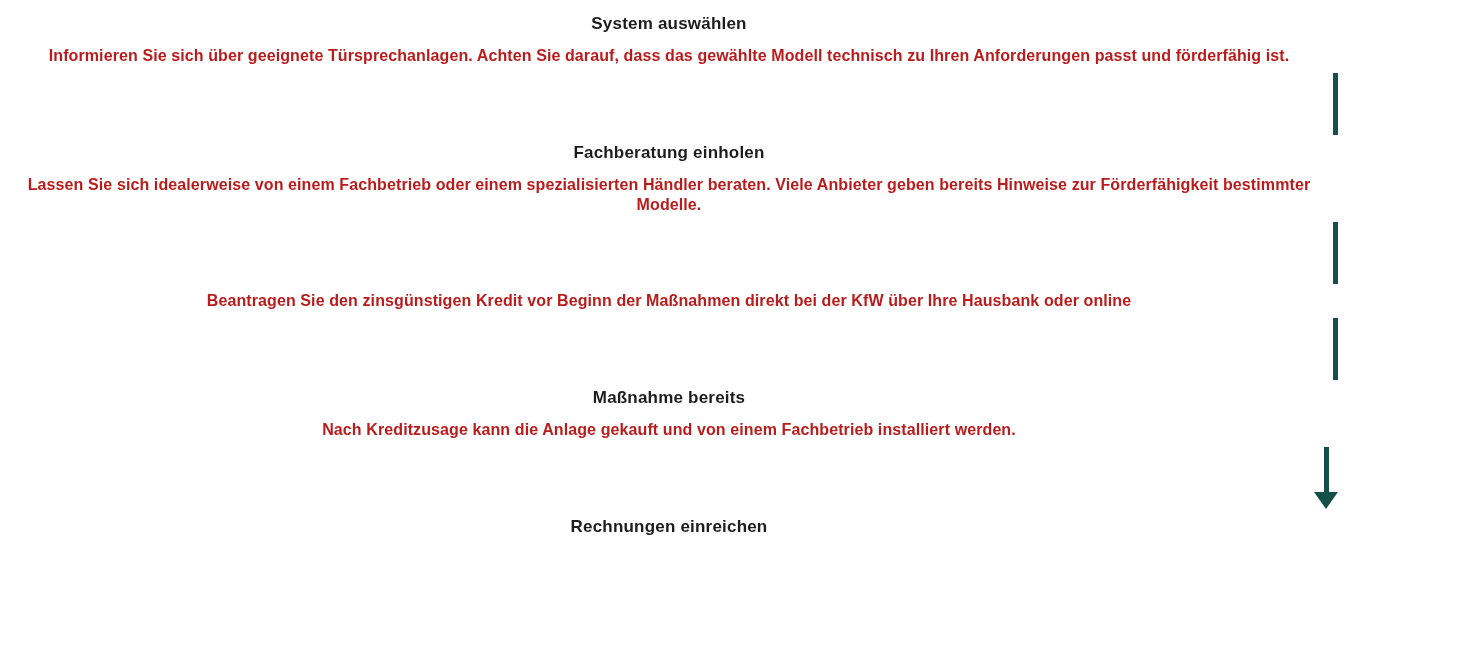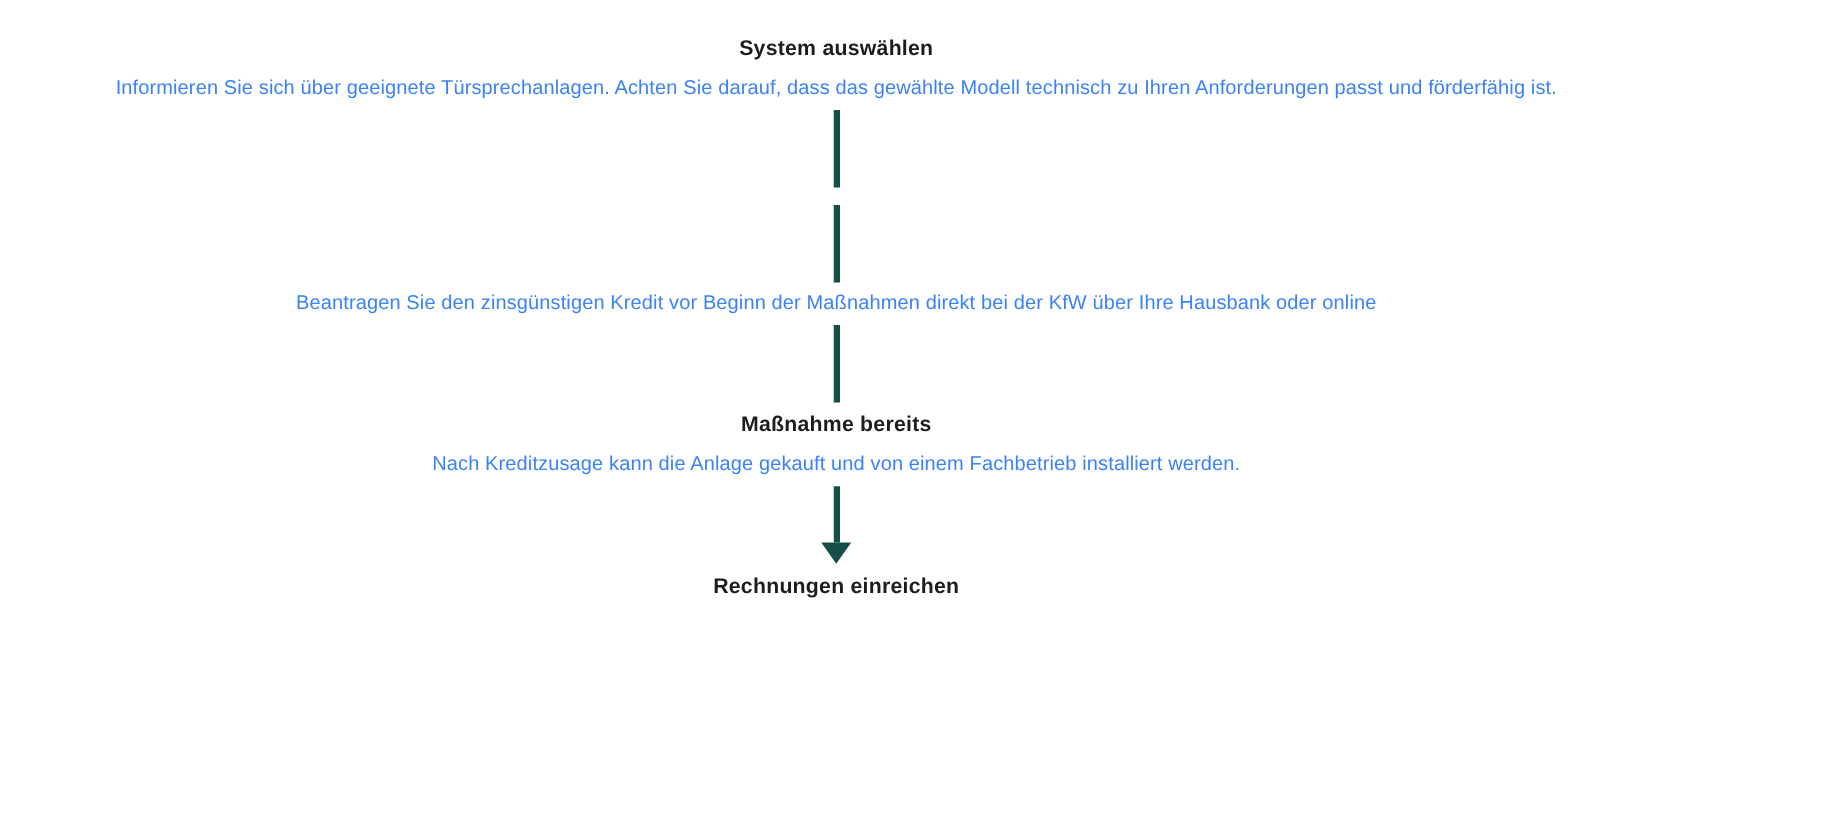--- a/index.html
+++ b/index.html
@@ -5,44 +5,44 @@
   html, body {
     margin: 0;
     padding: 0;
     background: #ffffff;
     font-family: "Liberation Sans", sans-serif;
   }
   .flow {
     width: 1338px;
     height: 650px;
     box-sizing: border-box;
-    padding-top: 28px;
+    padding-top: 13px;
     display: flex;
     flex-direction: column;
-    align-items: center;
+    align-items: flex-end;
     overflow: hidden;
   }
   .step {
     width: 100%;
     text-align: center;
   }
   .step-title {
     margin: 0 0 12px 0;
     font-size: 17px;
     line-height: 21px;
     font-weight: 700;
     color: #1d1d1d;
     letter-spacing: 0.2px;
   }
   .step-desc {
     margin: 0;
     font-size: 16px;
     line-height: 20px;
-    font-weight: 400;
-    color: #3b82f6;
+    font-weight: 700;
+    color: #b91c1c;
     letter-spacing: 0.1px;
   }
   .connector {
     display: flex;
     flex-direction: column;
     align-items: center;
     margin: 7px 0;
     height: 62px;
   }
   .connector .line {
@@ -65,20 +65,24 @@
 
   <div class="step">
     <h3 class="step-title">System auswählen</h3>
     <p class="step-desc">Informieren Sie sich über geeignete Türsprechanlagen. Achten Sie darauf, dass das gewählte Modell technisch zu Ihren Anforderungen passt und förderfähig ist.</p>
   </div>
 
   <div class="connector">
     <div class="line"></div>
   </div>
 
+  <div class="step">
+    <h3 class="step-title">Fachberatung einholen</h3>
+    <p class="step-desc">Lassen Sie sich idealerweise von einem Fachbetrieb oder einem spezialisierten Händler beraten. Viele Anbieter geben bereits Hinweise zur Förderfähigkeit bestimmter Modelle.</p>
+  </div>
 
   <div class="connector">
     <div class="line"></div>
   </div>
 
   <div class="step">
     <p class="step-desc">Beantragen Sie den zinsgünstigen Kredit vor Beginn der Maßnahmen direkt bei der KfW über Ihre Hausbank oder online</p>
   </div>
 
   <div class="connector">

